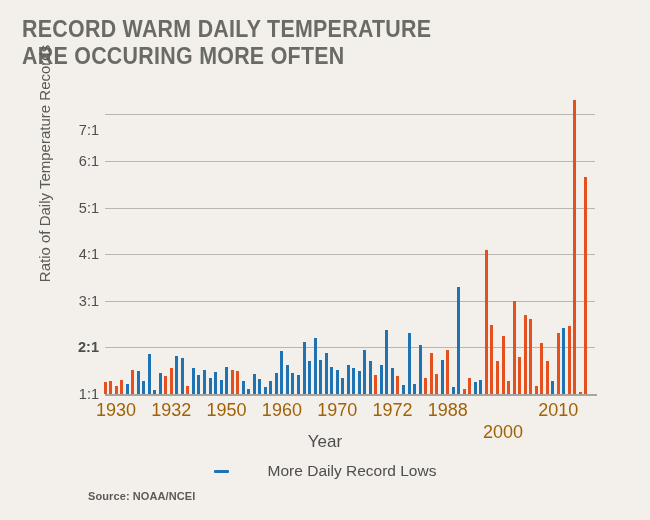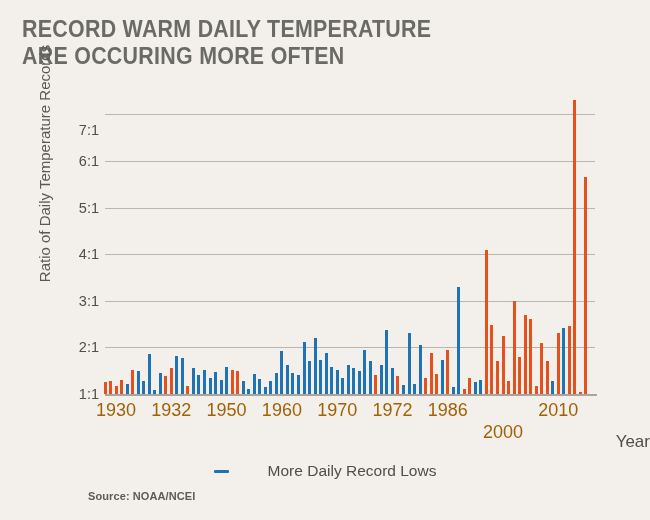--- a/index.html
+++ b/index.html
@@ -90,21 +90,21 @@
     font-size:18px;
     color:#a16207;
     transform:translateX(-50%);
     white-space:nowrap;
   }
 
   .xlabel{
     position:absolute;
     left:0;right:0;
     top:432px;
-    text-align:right;
+    text-align:center;
     font-size:17px;
     color:#4E4E4B;
   }
 
   
   .legend{
     position:absolute;
     top:462px;
     left:0;right:0;
     display:flex;
@@ -134,21 +134,21 @@
     <div class="title-line">RECORD WARM DAILY TEMPERATURE</div>
     <div class="title-line">ARE OCCURING MORE OFTEN</div>
   </div>
 
   <div class="plot-wrap">
 
     <div class="ylabel">Ratio of Daily Temperature Records</div>
 
     <div class="ytick-host" id="ytick-host">
         <div class="ytick" style="top: 394px;">1:1</div>
-        <div class="ytick" style="top: 347.4px;">2:1</div>
+        <div class="ytick" style="top: 347.4px; font-weight: bold;">2:1</div>
         <div class="ytick" style="top: 300.8px;">3:1</div>
         <div class="ytick" style="top: 254.2px;">4:1</div>
         <div class="ytick" style="top: 207.6px;">5:1</div>
         <div class="ytick" style="top: 161px;">6:1</div>
         <div class="ytick" style="top: 114.4px; margin-top: 16px;">7:1</div>
       </div>
     <div id="grid-host">
         <div class="axisline" style="top: 394px;"></div>
         <div class="gridline" style="top: 347.4px;"></div>
         <div class="gridline" style="top: 300.8px;"></div>
@@ -247,21 +247,21 @@
         <div class="bar high" style="left: 473.916px; height: 2.33px;"></div>
         <div class="bar high" style="left: 479.444px; height: 216.69px;"></div>
       </div>
     <div id="xtick-host">
         <div class="xtick" style="left: 116.056px;">1930</div>
         <div class="xtick" style="left: 171.337px;">1932</div>
         <div class="xtick" style="left: 226.618px;">1950</div>
         <div class="xtick" style="left: 281.899px;">1960</div>
         <div class="xtick" style="left: 337.18px;">1970</div>
         <div class="xtick" style="left: 392.461px;">1972</div>
-        <div class="xtick" style="left: 447.742px;">1986</div>
+        <div class="xtick" style="left: 447.742px;">1988</div>
         <div class="xtick" style="left: 503.022px; margin-top: 22px;">2000</div>
         <div class="xtick" style="left: 558.303px;">2010</div>
       </div>
 
     <div class="xlabel">Year</div>
 
     <div class="legend">
       <div class="legend-item">
         <span class="legend-swatch" id="sw0" style="background: rgb(31, 115, 178);"></span>
         <span class="legend-text">More Daily Record Lows</span>

